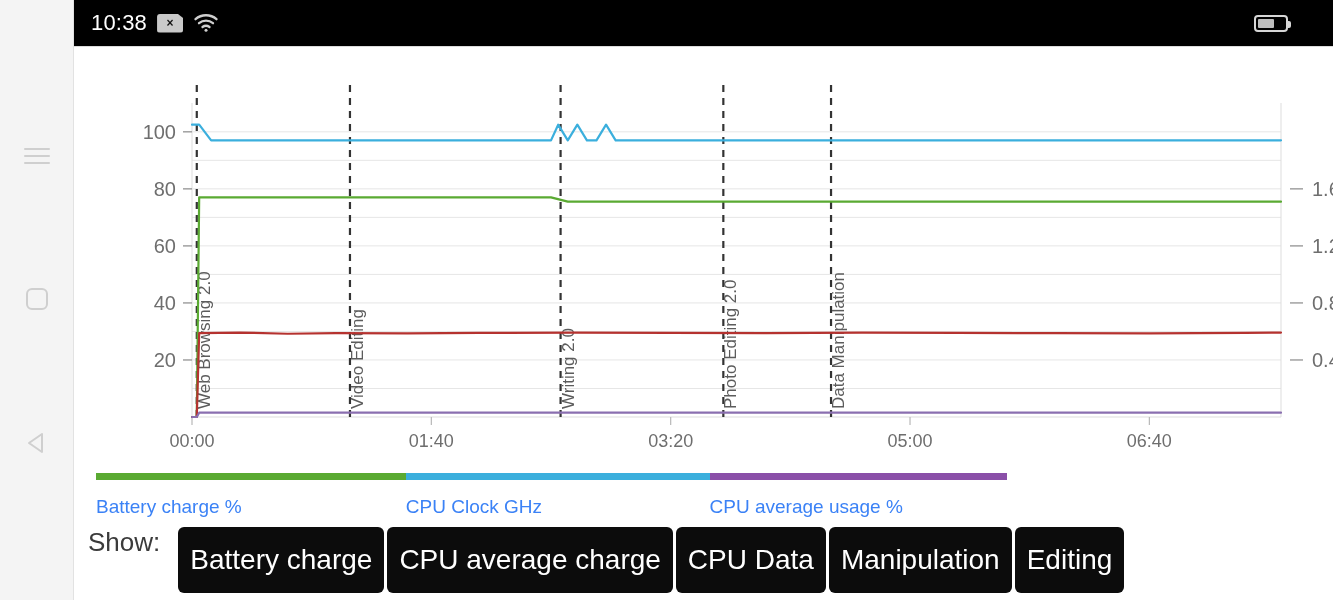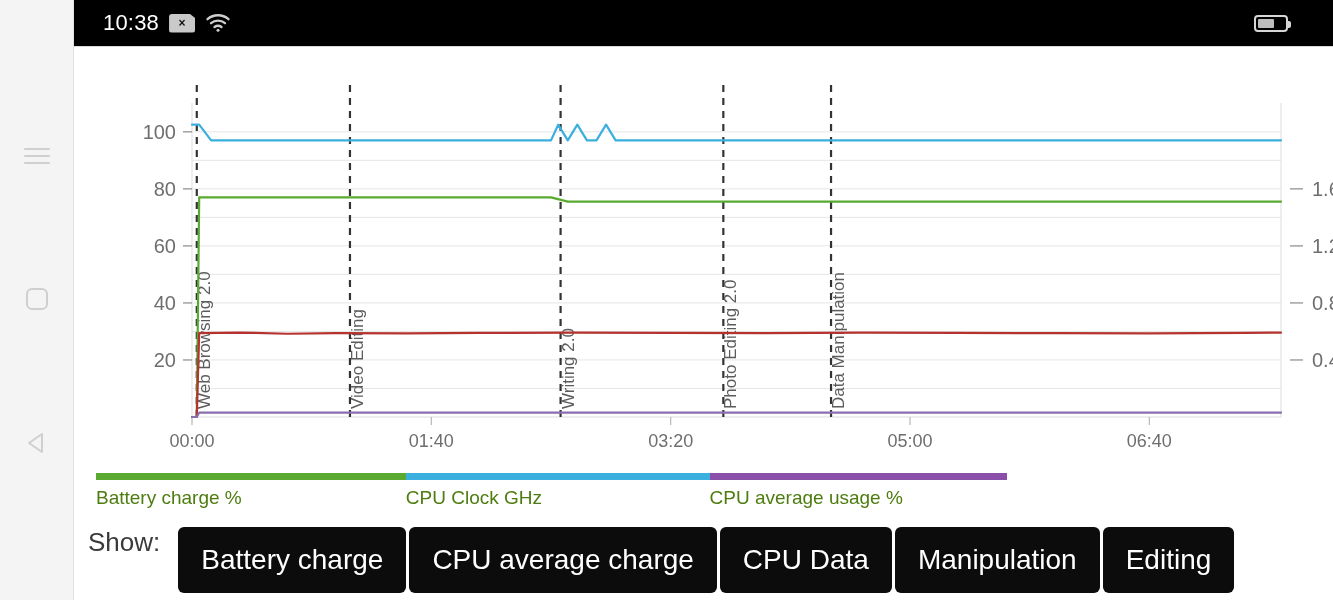--- a/index.html
+++ b/index.html
@@ -27,21 +27,21 @@
   .bars { width: 26px; }
   .bars i { display:block; height: 2px; background:#cfcfcf; border-radius:1px; margin: 5px 0; }
   .sq { width: 22px; height: 22px; border: 2px solid #cfcfcf; border-radius: 6px; }
 
   
   .statusbar {
     position: absolute; left: 74px; top: 0; width: 1259px; height: 46px;
     background: #000; color: #fff;
     display: flex; align-items: center;
   }
-  .sb-left { display:flex; align-items:center; gap: 10px; padding-left: 29px; }
+  .sb-left { display:flex; align-items:center; gap: 10px; padding-left: 17px; }
   .sb-time { font-size: 22px; letter-spacing: .2px; color:#fff; }
   .sb-right { margin-left:auto; padding-right: 45px; display:flex; align-items:center; }
   .icon-nosim {
     width: 26px; height: 19px; background:#c9c9c9;
     border-radius: 3px 3px 3px 3px;
     position: relative;
     clip-path: polygon(0 0, 78% 0, 100% 24%, 100% 100%, 0 100%);
     display:flex; align-items:center; justify-content:center;
   }
   .icon-nosim span { color:#111; font-size: 12px; line-height:1; font-weight:700; }
@@ -65,33 +65,33 @@
   .chartsvg { display:block; }
 
   
   .legend {
     position: absolute; left: 22px; top: 426px; width: 1215px; height: 44px;
     display: flex;
   }
   .leg-item { position: relative; }
   .leg-bar { height: 7px; width: 100%; }
   .leg-label {
-    font-size: 19px; color: #4d7c0f; margin-top: 7px; white-space: nowrap;
+    font-size: 19px; color: #3b82f6; margin-top: 16px; white-space: nowrap;
     font-family: "Liberation Sans", sans-serif;
   }
 
   
   .btnrow {
     position: absolute; left: 0; top: 480px; width: 1259px; height: 74px;
     display: flex; align-items: flex-start; padding-left: 14px;
   }
   .showlabel { font-size: 26px; color: #3b3b3b; margin-right: 18px; }
   .tbtn {
     background: #0c0c0c; color: #fff; border: none;
-    border-radius: 6px; height: 66px; padding: 0 23px;
+    border-radius: 6px; height: 66px; padding: 0 12px;
     font-size: 28px; font-family: "Liberation Sans", sans-serif;
     margin-right: 3px; display:flex; align-items:center; justify-content:center;
     white-space: nowrap; cursor: pointer;
   }
 </style>
 </head>
 <body>
 
 <div id="root">
 

